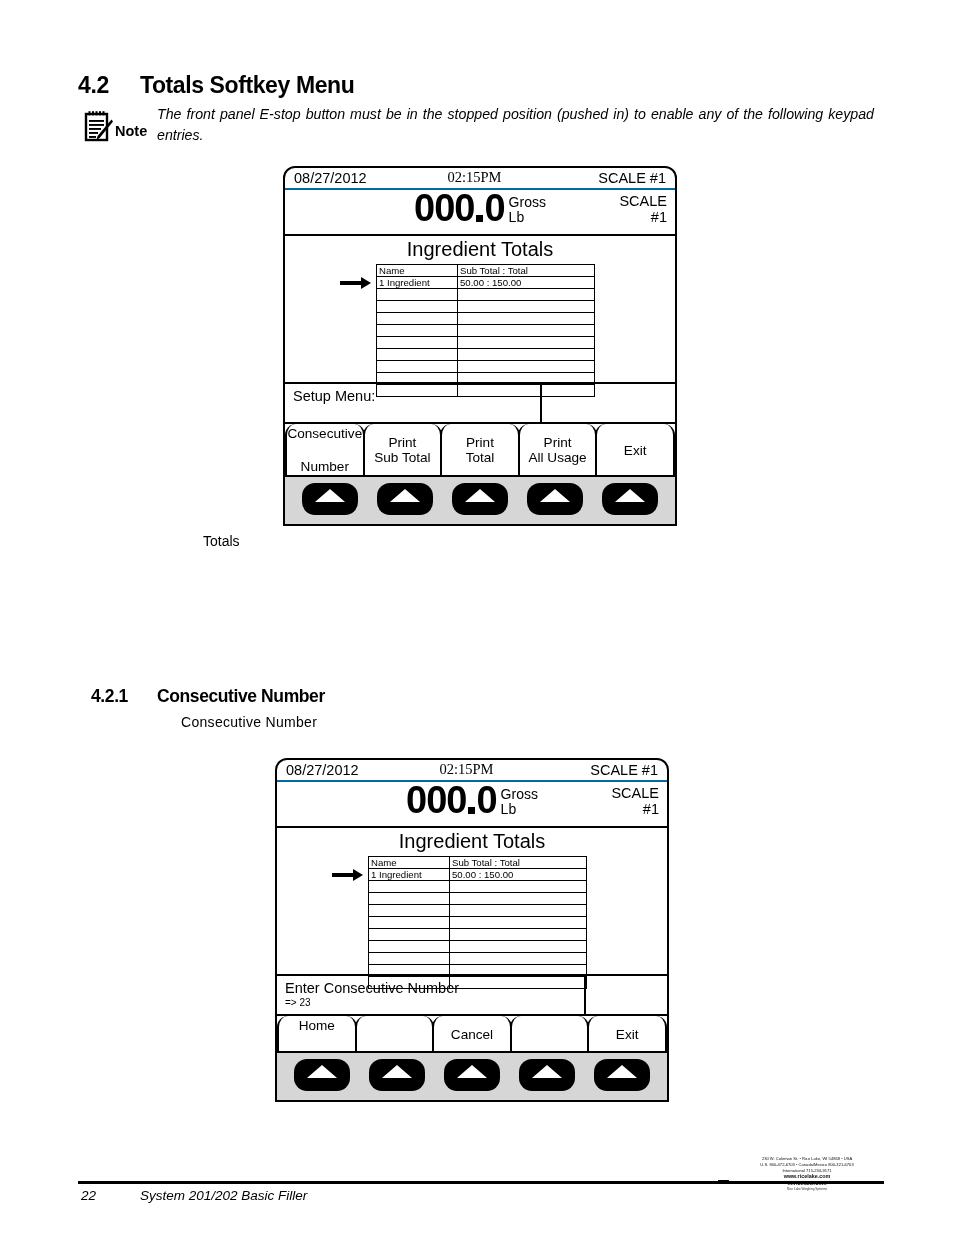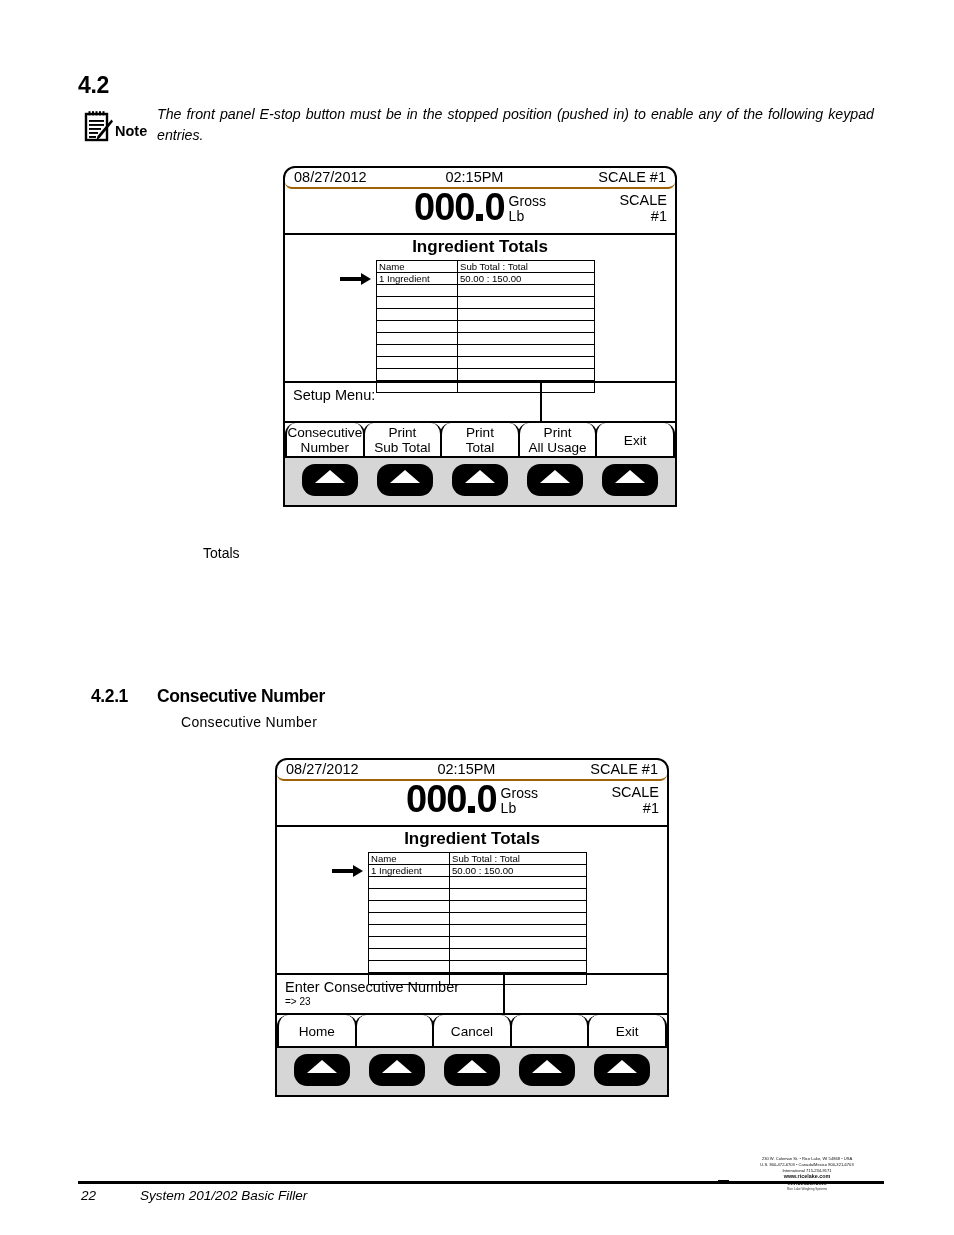--- a/index.html
+++ b/index.html
@@ -74,47 +74,46 @@
     font-style: italic;
     line-height: 1.48;
     text-align: justify;
   }
 
   
   .caption {
     position: absolute;
     font-size: 14px;
   }
-  #cap-totals { left: 203px; top: 533px; margin-top: 12px; }
+  #cap-totals { left: 203px; top: 533px; }
   #cap-consec { left: 181px; top: 714px; letter-spacing: 0.3px; }
 
   
   .indicator {
     position: absolute;
     background: #ffffff;
   }
   .ind-screen {
     border: 2px solid #000;
     border-radius: 12px 12px 0 0;
     background: #fff;
     box-sizing: border-box;
     overflow: hidden;
   }
   .ind-statusbar {
     display: flex;
     align-items: center;
     justify-content: space-between;
-    border-bottom: 2px solid #a16207;
+    border-bottom: 2px solid #0369a1;
     padding: 1px 9px 2px 9px;
     font-size: 14.5px;
     box-sizing: border-box;
-    border-radius: 7px;
   }
   .ind-statusbar .sb-date { flex: 0 0 auto; }
-  .ind-statusbar .sb-time { flex: 1 1 auto; text-align: center; padding-right: 16px;}
+  .ind-statusbar .sb-time { flex: 1 1 auto; text-align: center; padding-right: 16px; font-family: Liberation Serif, serif;}
   .ind-statusbar .sb-scale { flex: 0 0 auto; }
 
   .ind-weightrow {
     display: flex;
     align-items: flex-start;
     border-bottom: 2px solid #000;
     box-sizing: border-box;
     position: relative;
     height: 46px;
   }
@@ -159,24 +158,23 @@
     line-height: 1.12;
   }
 
   .ind-body {
     border-bottom: 2px solid #000;
     box-sizing: border-box;
     position: relative;
   }
   .body-title {
     text-align: center;
-    font-size: 17px;
+    font-size: 20px;
     padding-top: 2px;
     padding-bottom: 3px;
-    font-weight: bold;
   }
   .tbl-wrap {
     position: relative;
     margin: 0 auto;
     width: 208px;
   }
   table.ing {
     border-collapse: collapse;
     width: 208px;
     table-layout: fixed;
@@ -251,21 +249,21 @@
     line-height: 1.14;
     padding-top: 2px;
     box-sizing: border-box;
     background: #fff;
     display: flex;
     flex-direction: column;
     justify-content: center;
     min-height: 31px;
     position: relative;
   }
-  .sk-tab:first-child { margin-left: 0; }
+  .sk-tab:first-child { margin-left: 0; gap: 18px; }
 
   
   .sk-tray {
     background: #d6d6d6;
     border: 2px solid #000;
     border-top: none;
     box-sizing: border-box;
     display: flex;
     align-items: center;
     justify-content: space-around;
@@ -339,20 +337,21 @@
     width: 11px;
     height: 3px;
     background: #000;
   }
 </style>
 </head>
 <body>
 
 <div class="sec-head" id="sec-42">
   <span class="num">4.2</span>
+  <span class="ttl">Totals Softkey Menu</span>
 </div>
 
 <div id="note-block">
   <div id="note-icon-wrap">
     <span>
       <svg width="30" height="32" viewBox="0 0 30 32" aria-hidden="true">
         <rect x="2" y="4" width="21" height="26" fill="#ffffff" stroke="#000000" stroke-width="2.4"></rect>
         <g fill="#000000">
           <rect x="4.5" y="1.2" width="2" height="4.2"></rect>
           <rect x="8" y="1.2" width="2" height="4.2"></rect>
@@ -591,21 +590,21 @@
           <tr>
                 <td class="c1"></td>
                 <td class="c2"></td>
               </tr>
         </tbody>
           </table>
       </div>
     </div>
 
     <div class="ind-prompt" style="height:38px;">
-      <div class="prompt-left" style="width:228px;">
+      <div class="prompt-left" style="width:309px;">
         <div>Enter Consecutive Number</div>
         <div class="prompt-l2">=&gt; 23</div>
       </div>
       <div class="prompt-right"></div>
     </div>
 
     <div class="sk-tabs">
       <div class="sk-tab">
         <span>Home</span>
         <span></span>

